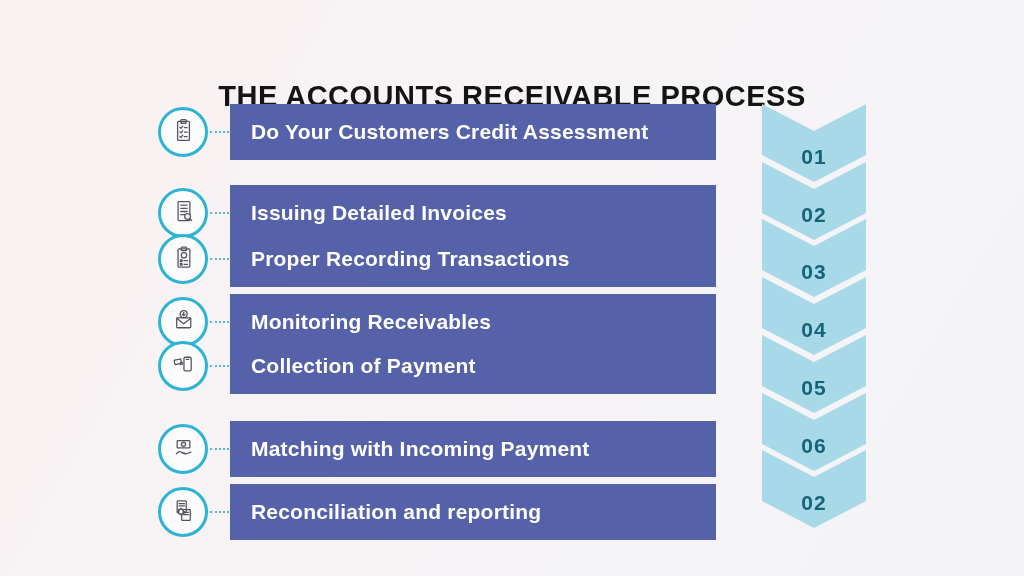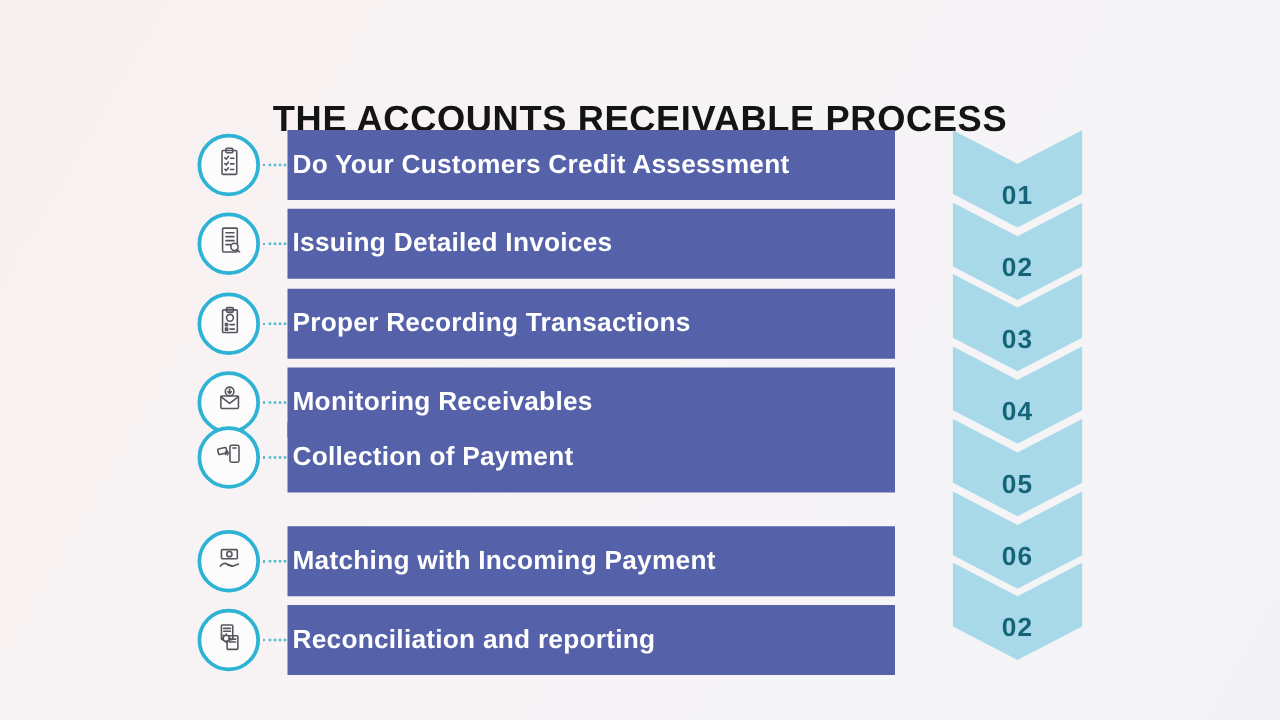--- a/index.html
+++ b/index.html
@@ -40,37 +40,37 @@
   }
   .icon-circle svg .fillw{fill:#fdfcfc;}
   .connector{
     position:absolute;left:210px;top:27px;width:19px;height:0;
     border-top:2px dotted var(--connector);
   }
   .bar{
     position:absolute;left:230px;top:0;width:486px;height:56px;
     background:var(--bar);
     display:flex;align-items:center;
-    padding-left:4px;
+    padding-left:21px;
     color:#ffffff;font-size:21px;font-weight:700;letter-spacing:.2px;
   }
   .chevron-col{position:absolute;left:762px;top:0;width:104px;height:444px;}
   .chev{
     position:absolute;left:0;width:104px;height:78px;
     background:var(--chevron);
     clip-path:polygon(0% 0%,50% 34.6%,100% 0%,100% 65.4%,50% 100%,0% 65.4%);
   }
   .chev span{
     position:absolute;top:41px;left:0;width:100%;
     text-align:center;
     font-size:21px;font-weight:800;letter-spacing:1px;
     color:var(--number);
   }
   
-  .r0{top:104px;} .r1{top:167px;text-decoration:underline;} .r2{top:231px;} .r3{top:294px;text-align:center;}
+  .r0{top:104px;} .r1{top:185px;text-decoration:underline;} .r2{top:231px;} .r3{top:294px;text-align:center;}
   .r4{top:338px;} .r5{top:421px;text-align:center;} .r6{top:484px;}
   .c0{top:104px;} .c1{top:162px;} .c2{top:219px;} .c3{top:277px;}
   .c4{top:335px;} .c5{top:393px;} .c6{top:450px;}
 </style>
 </head>
 <body>
 
 <div class="page">
 
   <h1 class="title">THE ACCOUNTS RECEIVABLE PROCESS</h1>

